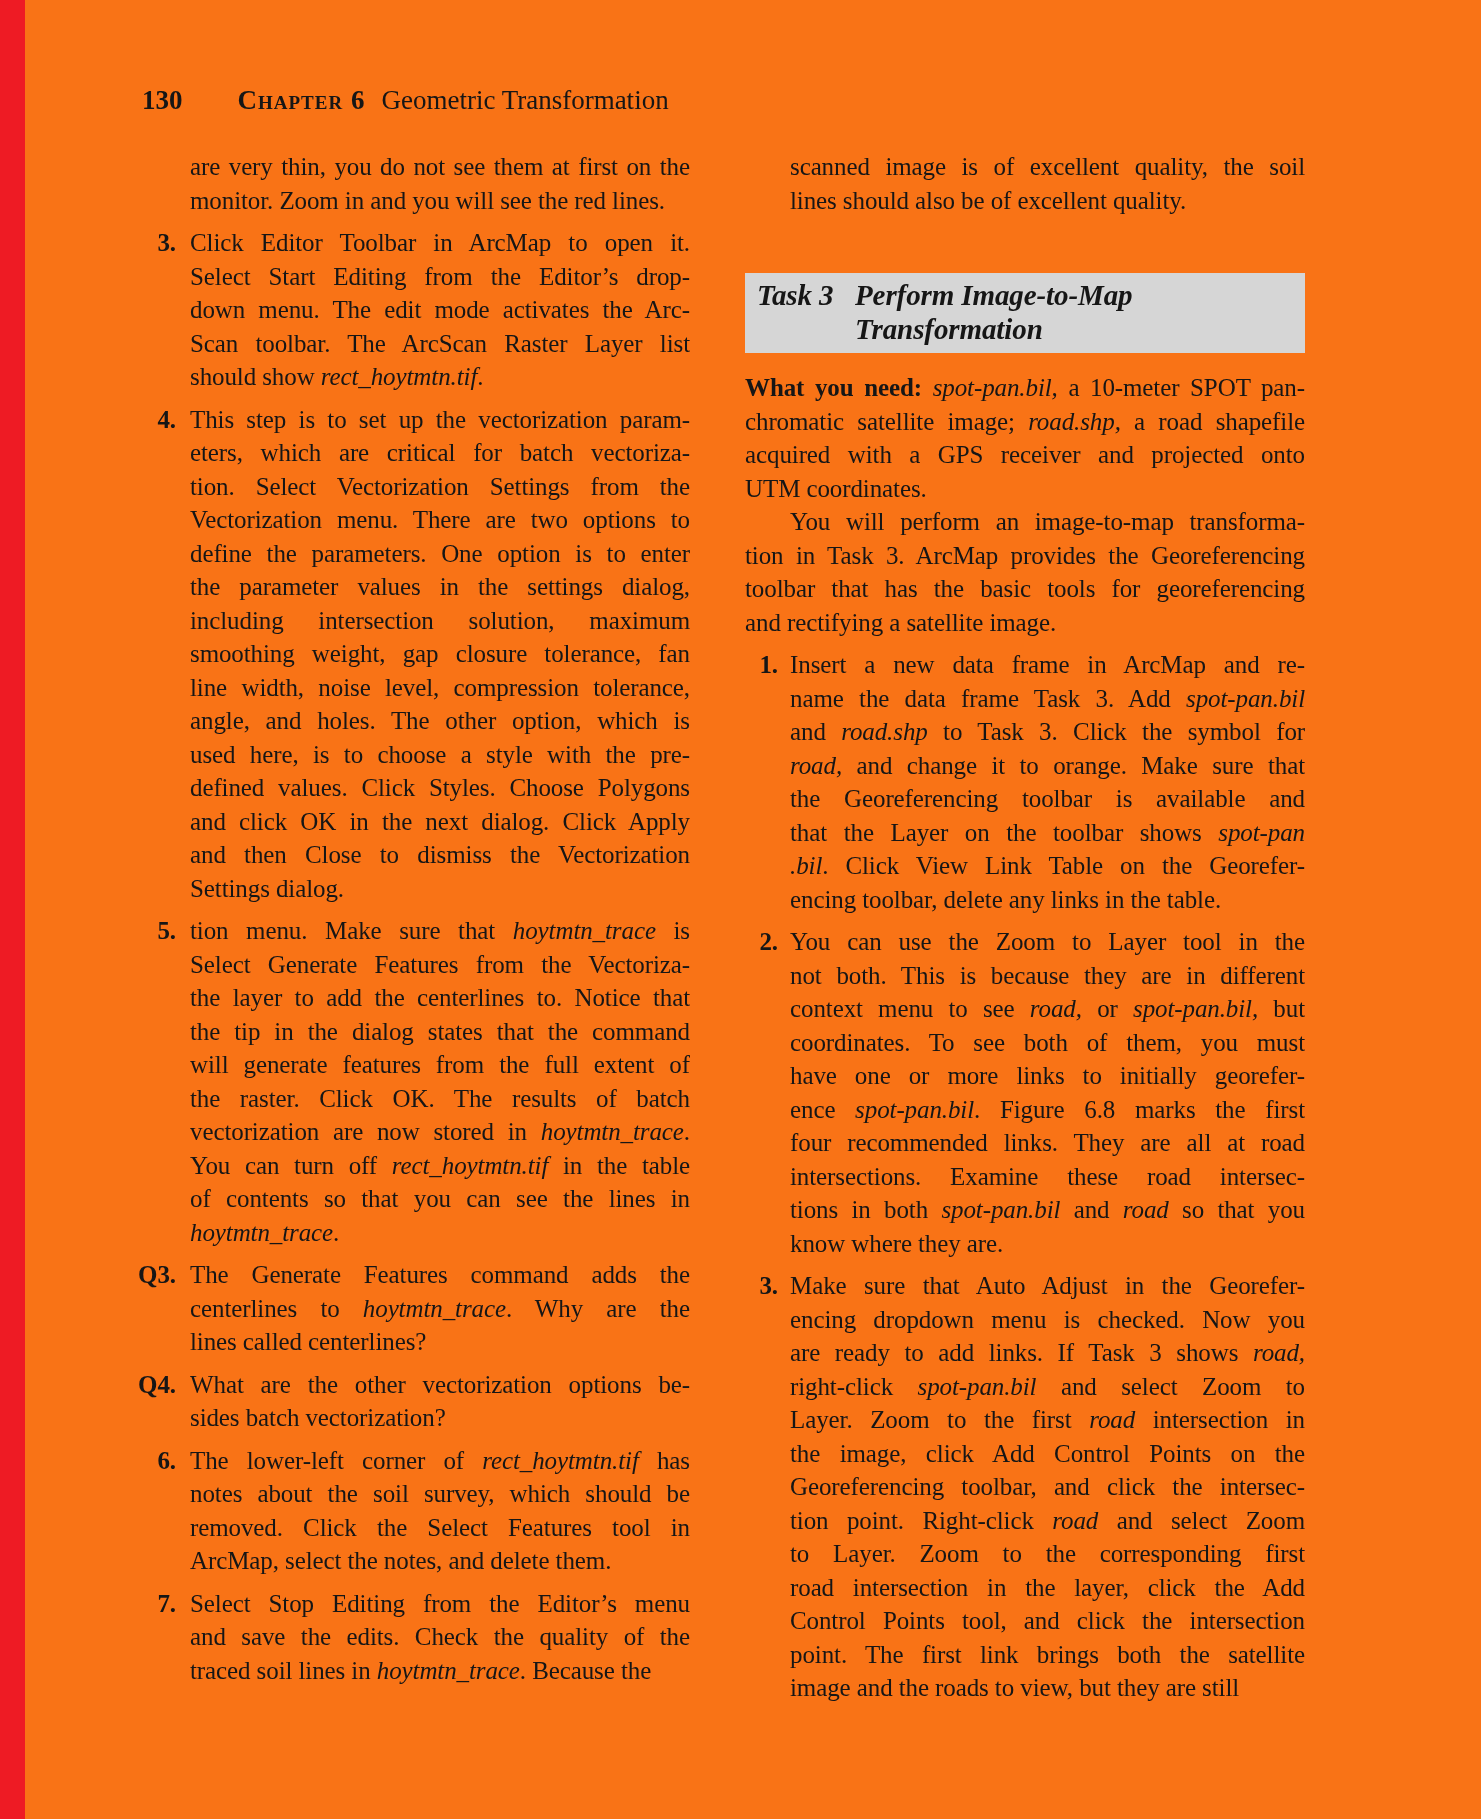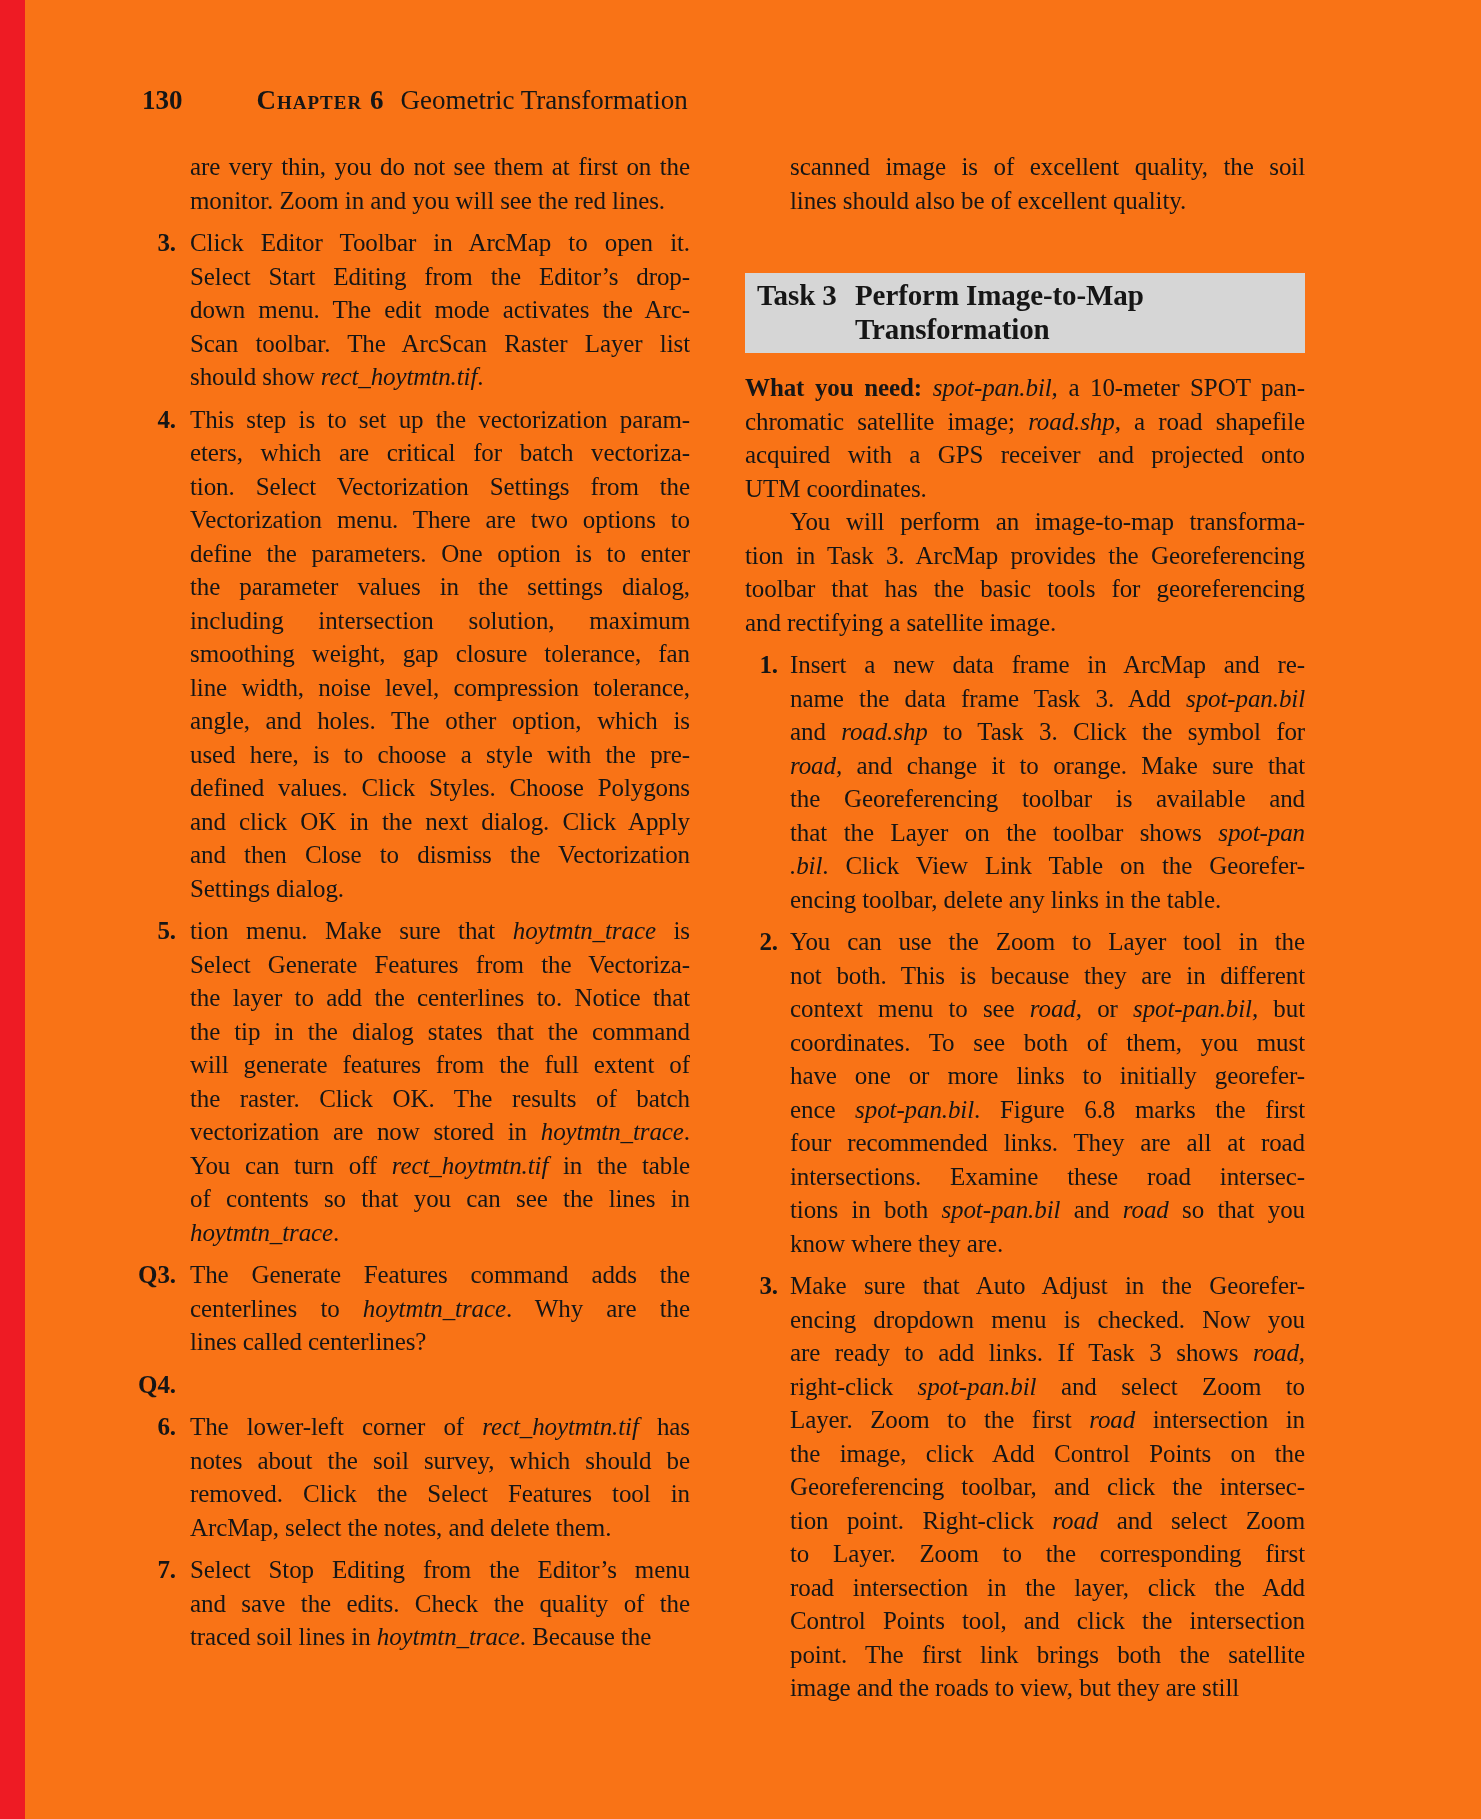--- a/index.html
+++ b/index.html
@@ -16,21 +16,21 @@
     background:#ee1b24;
   }
   
   .running-head{
     position:absolute;top:85px;left:142px;
     display:flex;align-items:baseline;
     font-size:27px;line-height:30px;white-space:nowrap;
   }
   .pageno{font-weight:700;}
   .chapter-label{
-    margin-left:74px;font-weight:700;
+    margin-left:55px;font-weight:700;
     font-variant-caps:small-caps;letter-spacing:1px;
   }
   .chapter-title{margin-left:16px;}
   
   .col{
     position:absolute;top:150px;
     font-size:25px;line-height:33.5px;
     letter-spacing:-0.1px;
   }
   .col-left{left:133px;width:557px;}
@@ -53,21 +53,21 @@
   .line.last{text-align-last:left;}
   .line.findent{text-indent:45px;}
   .i{font-style:italic;margin-top:24px;}
   .b{font-weight:700;}
   
   .task-heading{
     display:flex;
     margin-top:56px;margin-bottom:18px;
     background:#d6d6d6;
     padding:5px 10px 7px 12px;
-    font-weight:700;font-size:29px;line-height:34px;
+    font-weight:700;font-size:29px;line-height:34px;font-style:italic;
   }
   .task-label{flex:0 0 98px;}
 </style>
 </head>
 <body>
 
 <div class="page">
   <div class="stripe" style="background: rgb(238, 27, 36);"></div>
 
   <div class="running-head">
@@ -132,20 +132,24 @@
     <div class="item">
       <div class="num">Q3.</div>
       <div class="body">
           <div class="line"><span>The Generate Features command adds the</span></div>
           <div class="line"><span>centerlines to </span><span class="i">hoytmtn_trace</span><span>. Why are the</span></div>
           <div class="line last"><span>lines called centerlines?</span></div>
         </div>
     </div>
     <div class="item">
       <div class="num">Q4.</div>
+      <div class="body">
+          <div class="line"><span>What are the other vectorization options be-</span></div>
+          <div class="line last"><span>sides batch vectorization?</span></div>
+        </div>
     </div>
     <div class="item">
       <div class="num">6.</div>
       <div class="body">
           <div class="line"><span>The lower-left corner of </span><span class="i">rect_hoytmtn.tif</span><span> has</span></div>
           <div class="line"><span>notes about the soil survey, which should be</span></div>
           <div class="line"><span>removed. Click the Select Features tool in</span></div>
           <div class="line last"><span>ArcMap, select the notes, and delete them.</span></div>
         </div>
     </div>

